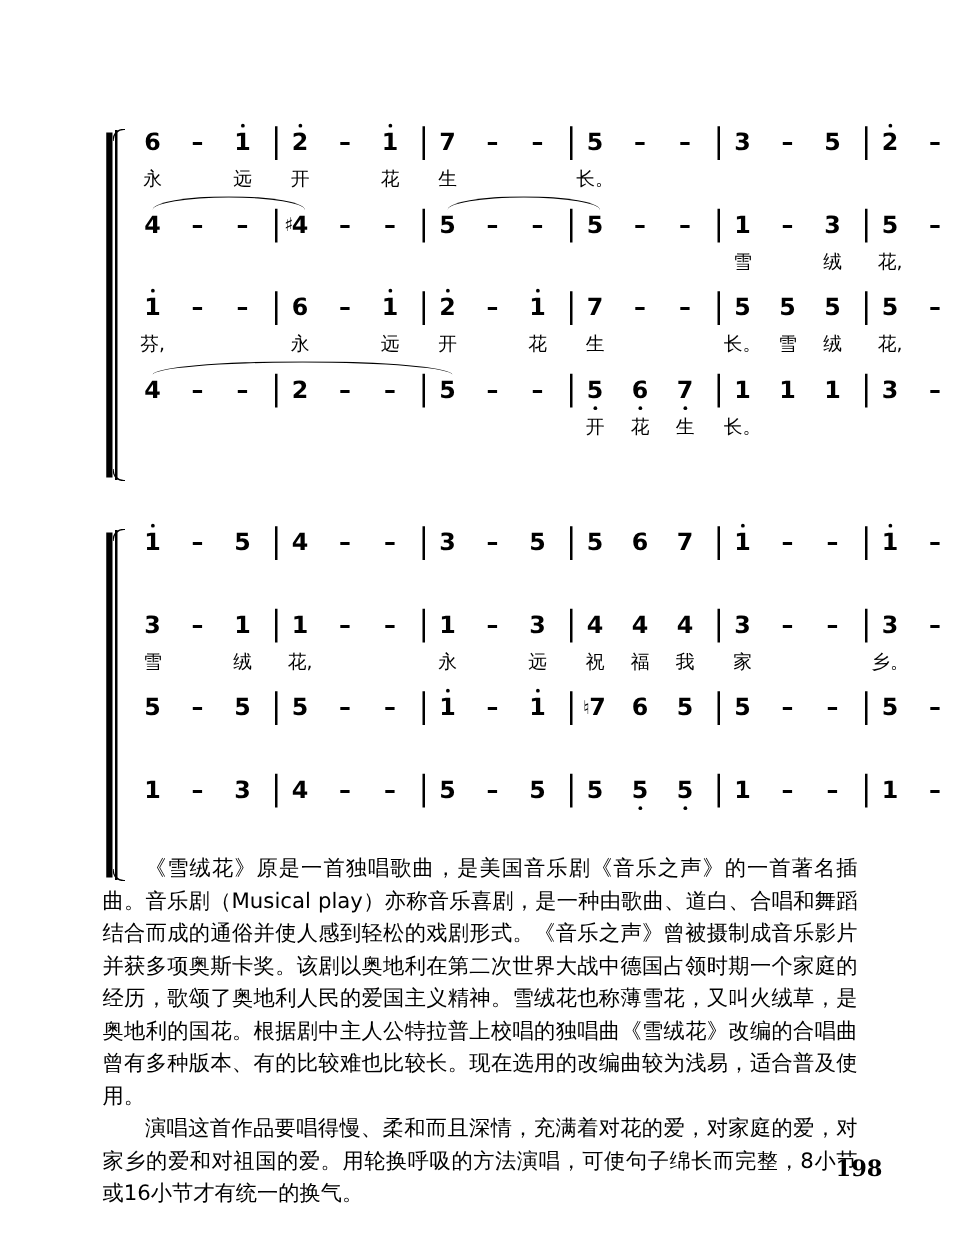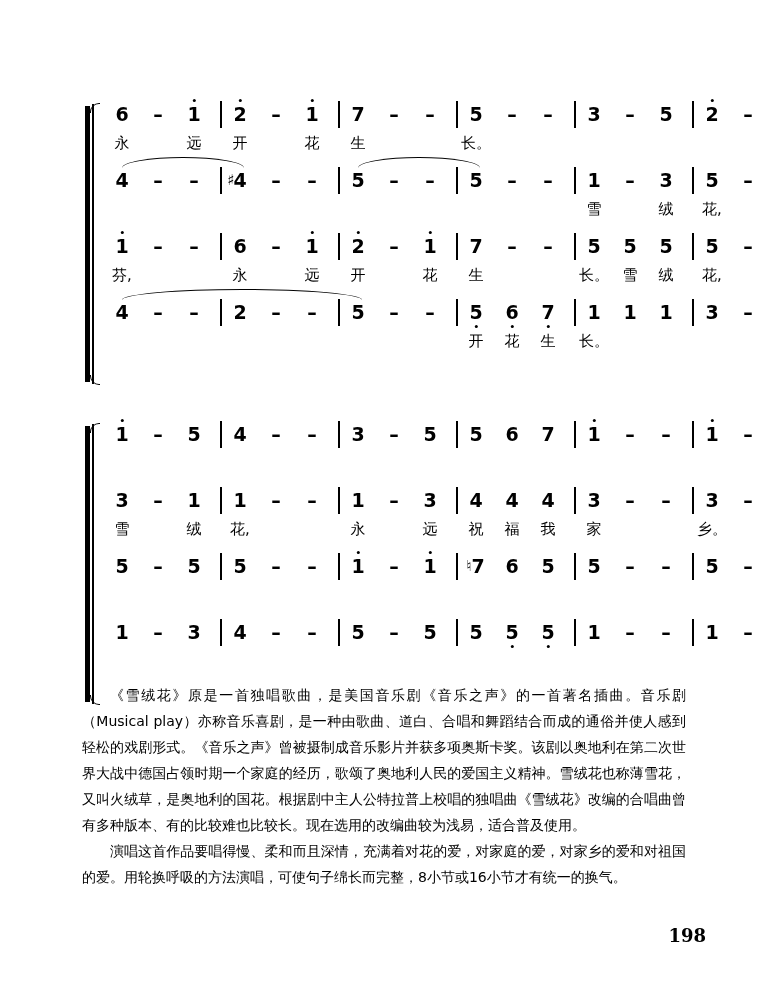--- a/index.html
+++ b/index.html
@@ -150,21 +150,21 @@
     height: 10px;
     border-left: 0; border-right: 0; border-bottom: 0;
   }
 
   
   .prose {
     position: absolute;
     left: 82px;
     width: 604px;
     font-family: "DejaVu Sans", "Liberation Sans", sans-serif;
-    font-size: 14px;
+    font-size: 17px;
     line-height: 26px;
     text-align: justify;
     color: #000;
   }
   .prose p {
     margin: 0;
     text-indent: 2em;
   }
   .page-number {
     position: absolute;

